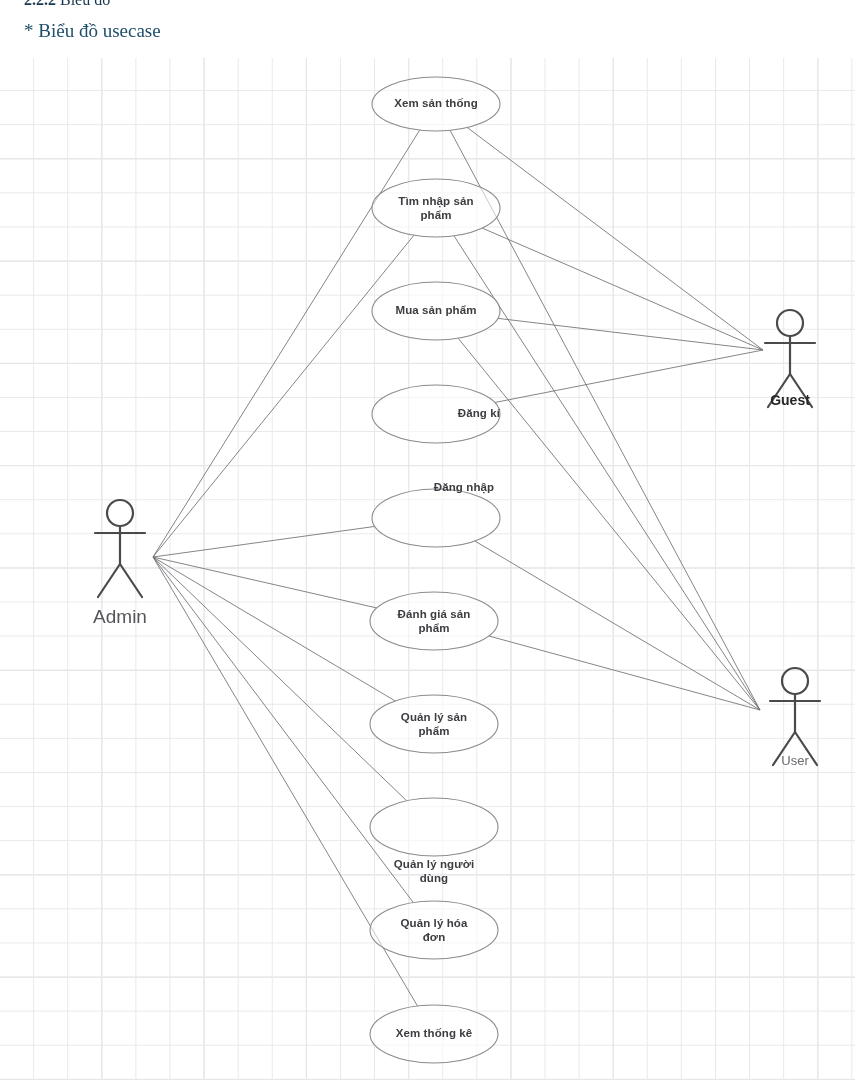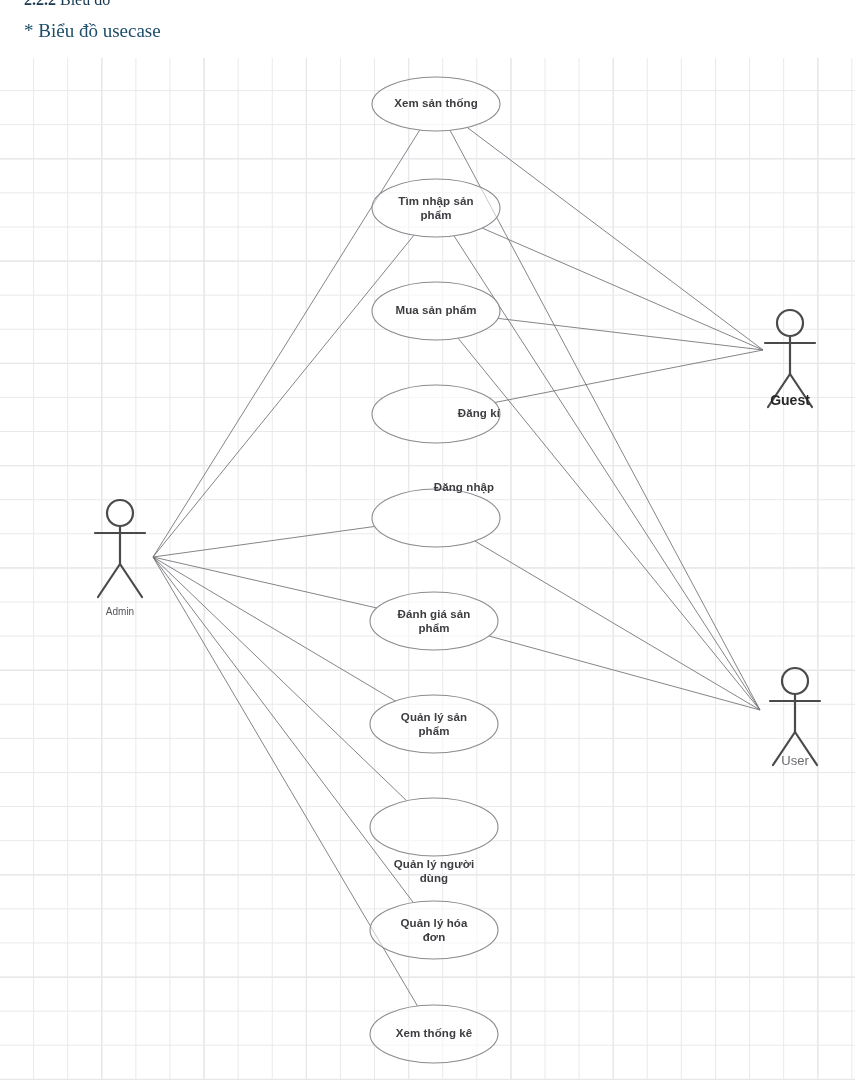--- a/index.html
+++ b/index.html
@@ -68,21 +68,21 @@
     letter-spacing:0.1px;
     white-space:pre-line;
   }
   .actor-label{
     position:absolute;
     font-family:"Liberation Sans", sans-serif;
     text-align:center;
     transform:translate(-50%,0);
     z-index:4;white-space:nowrap;
   }
-  #actor-label-admin{font-size:10px;font-weight:normal;color:#55555a;}
+  #actor-label-admin{font-size:19px;font-weight:normal;color:#55555a;}
   #actor-label-guest{font-size:14px;font-weight:bold;color:#262629;}
   #actor-label-user{font-size:13px;font-weight:normal;color:#6a6a70;}
 </style>
 </head>
 <body>
 
 <div id="page">
 
   <div class="hdr" id="heading-number">
     <span class="num">2.2.2</span>

